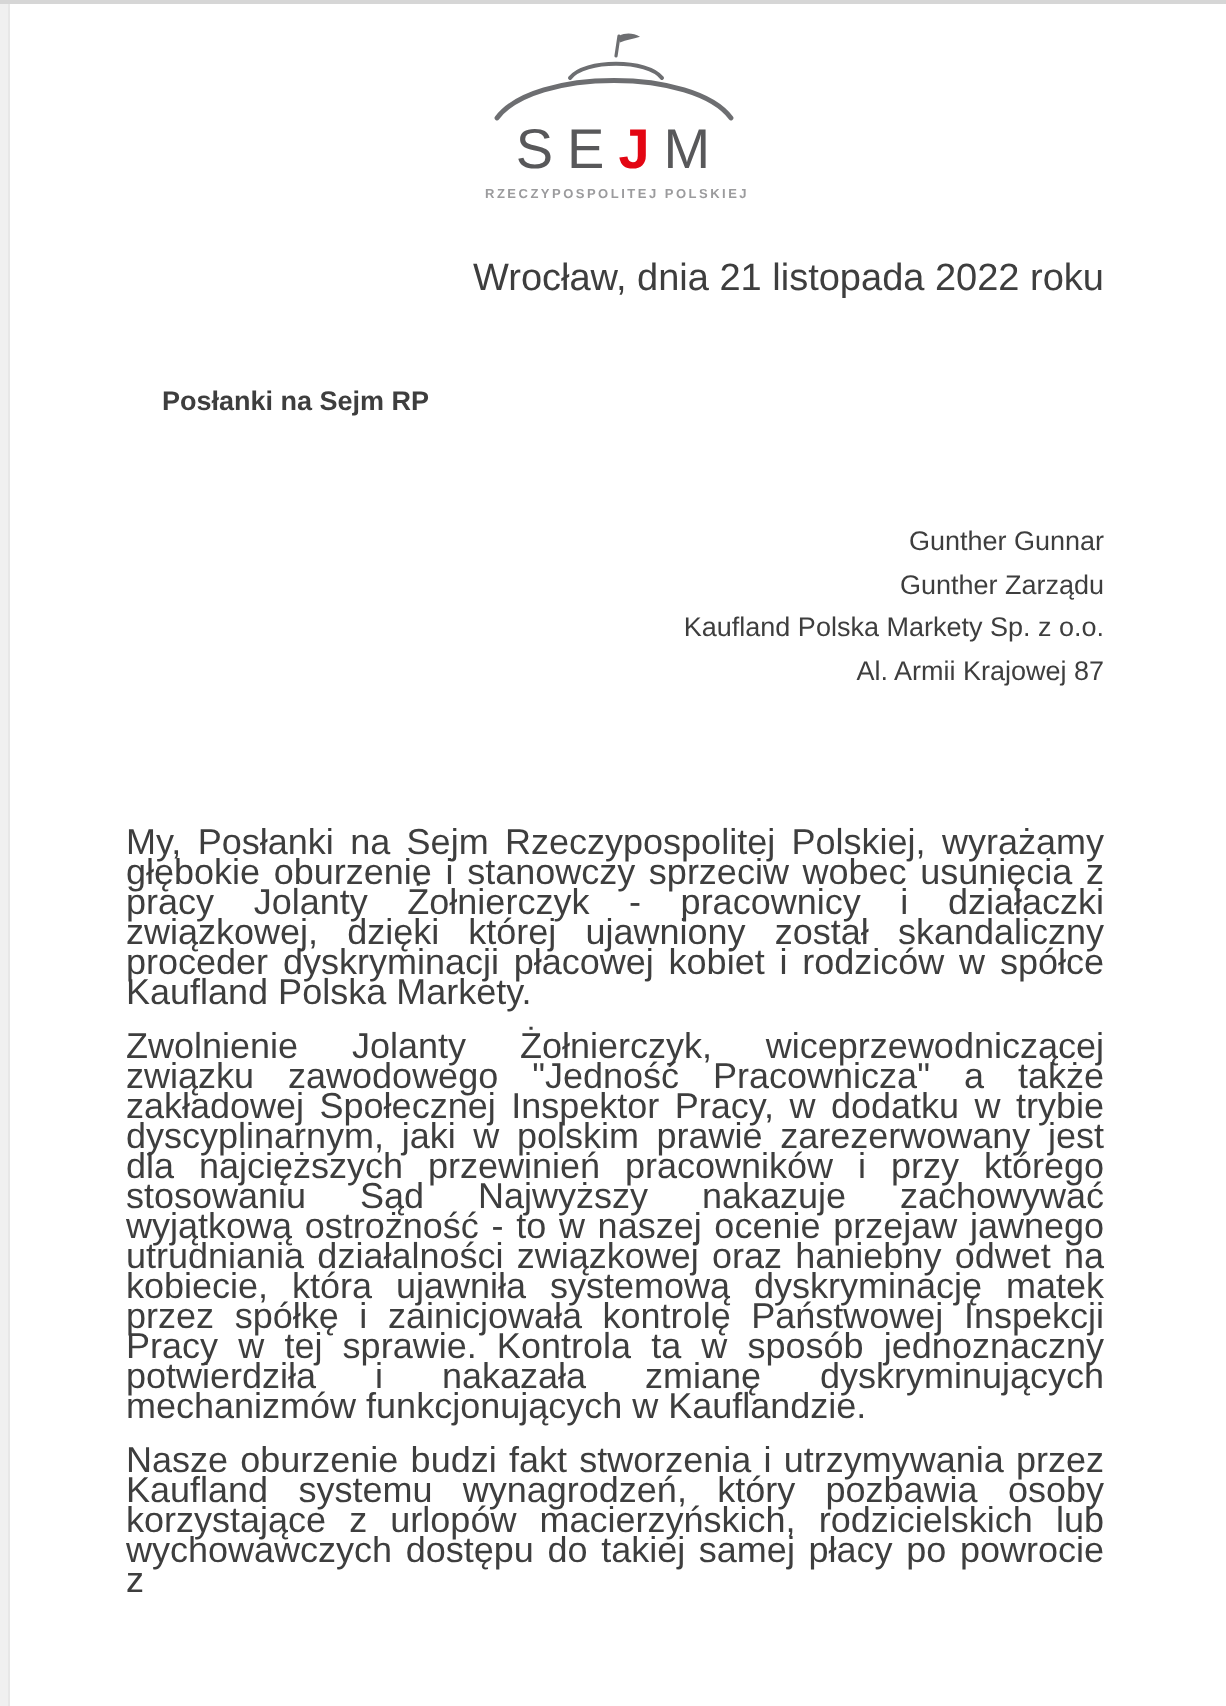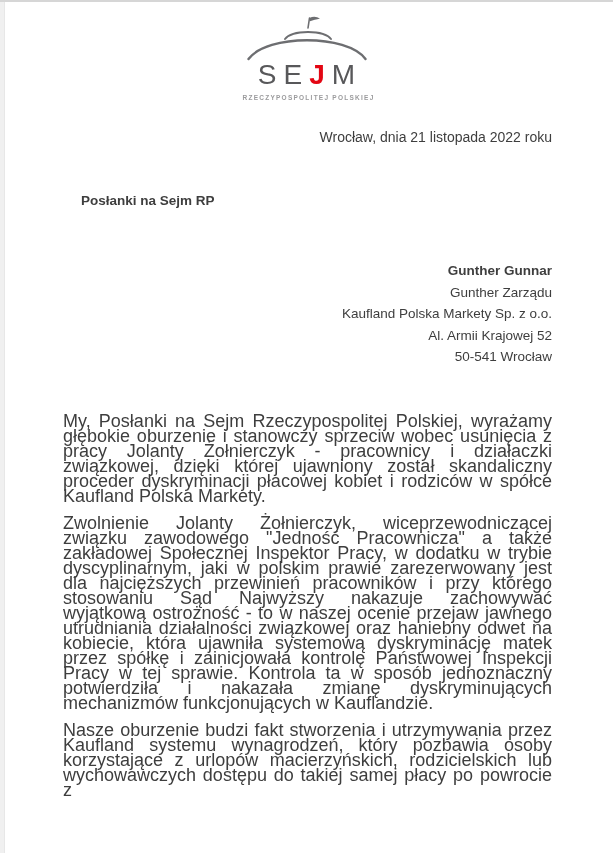--- a/index.html
+++ b/index.html
@@ -45,39 +45,39 @@
     color: var(--subtitle-gray, #9b9b9d);
     white-space: nowrap;
     padding-left: 1px;
   }
 
   
   .date-line {
     position: absolute;
     top: 127px;
     right: 61px;
-    font-size: 14px;
+    font-size: 19px;
   }
   .sender-heading {
     position: absolute;
     top: 191px;
     left: 63px;
     font-size: 13.5px;
     font-weight: bold;
     margin-left: 18px;
   }
   .recipient {
     position: absolute;
     top: 258px;
     right: 61px;
     text-align: right;
     font-size: 13.5px;
     line-height: 21.5px;
   }
-  .recipient .r-name { font-weight: bold; }
+  .recipient .r-name { font-weight: normal; }
 
   
   .letter-body {
     position: absolute;
     top: 412px;
     left: 63px;
     width: 489px;
     font-size: 18px;
     line-height: 15px;
     text-align: justify;
@@ -106,22 +106,21 @@
   </div>
 
   <div class="date-line">Wrocław, dnia 21 listopada 2022 roku</div>
 
   <div class="sender-heading">Posłanki na Sejm RP</div>
 
   <div class="recipient">
     <div class="r-name">Gunther Gunnar</div>
     <div>Gunther Zarządu</div>
     <div>Kaufland Polska Markety Sp. z o.o.</div>
-    <div>Al. Armii Krajowej 52</div>
-    <div>50-541 Wrocław</div>
+    <div>Al. Armii Krajowej 87</div>
   </div>
 
   <div class="letter-body">
     <p>My, Posłanki na Sejm Rzeczypospolitej Polskiej, wyrażamy głębokie oburzenie i stanowczy sprzeciw wobec usunięcia z pracy Jolanty Żołnierczyk - pracownicy i działaczki związkowej, dzięki której ujawniony został skandaliczny proceder dyskryminacji płacowej kobiet i rodziców w spółce Kaufland Polska Markety.</p>
     <p>Zwolnienie Jolanty Żołnierczyk, wiceprzewodniczącej związku zawodowego "Jedność Pracownicza" a także zakładowej Społecznej Inspektor Pracy, w dodatku w trybie dyscyplinarnym, jaki w polskim prawie zarezerwowany jest dla najcięższych przewinień pracowników i przy którego stosowaniu Sąd Najwyższy nakazuje zachowywać wyjątkową ostrożność - to w naszej ocenie przejaw jawnego utrudniania działalności związkowej oraz haniebny odwet na kobiecie, która ujawniła systemową dyskryminację matek przez spółkę i zainicjowała kontrolę Państwowej Inspekcji Pracy w tej sprawie. Kontrola ta w sposób jednoznaczny potwierdziła i nakazała zmianę dyskryminujących mechanizmów funkcjonujących w Kauflandzie.</p>
     <p>Nasze oburzenie budzi fakt stworzenia i utrzymywania przez Kaufland systemu wynagrodzeń, który pozbawia osoby korzystające z urlopów macierzyńskich, rodzicielskich lub wychowawczych dostępu do takiej samej płacy po powrocie z</p>
   </div>
 
 </div>
 

